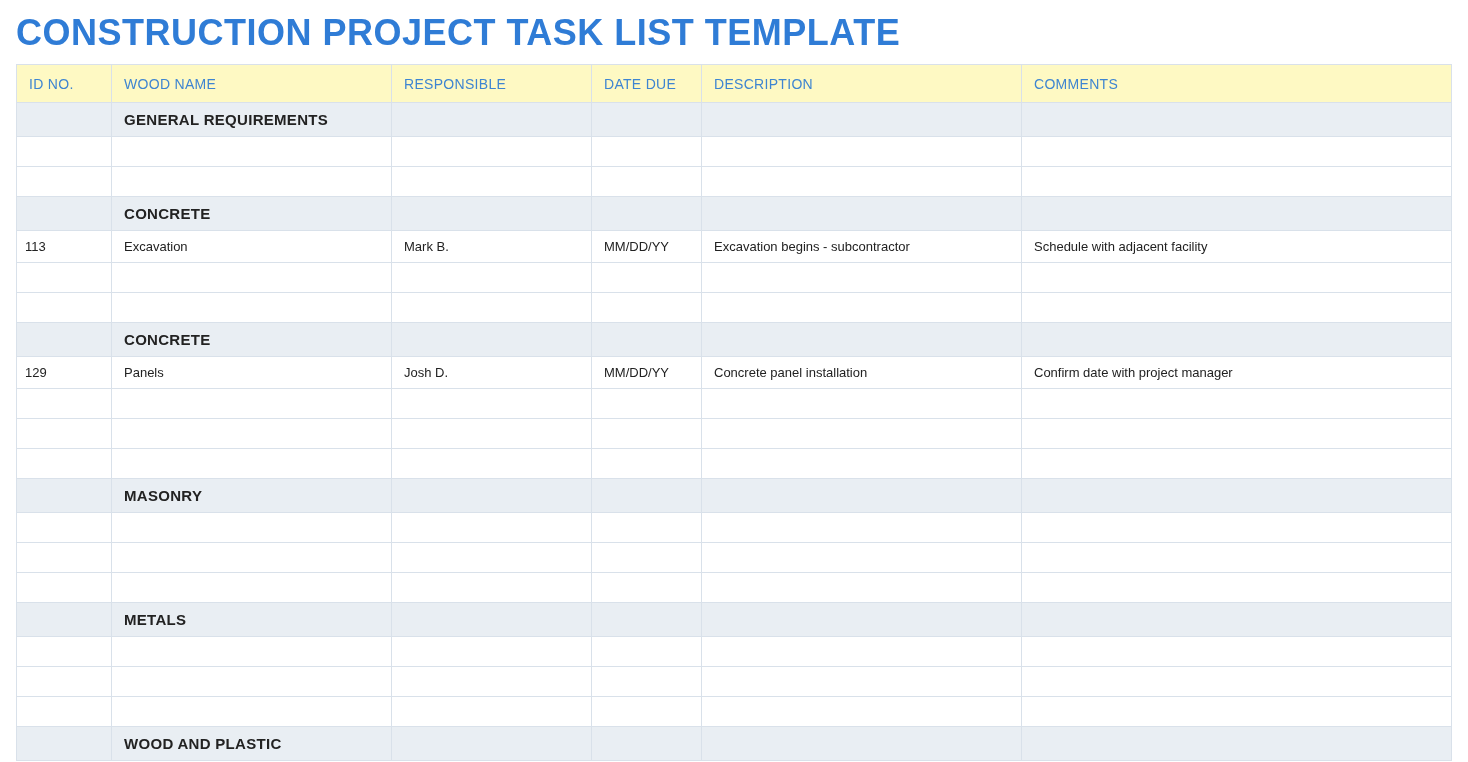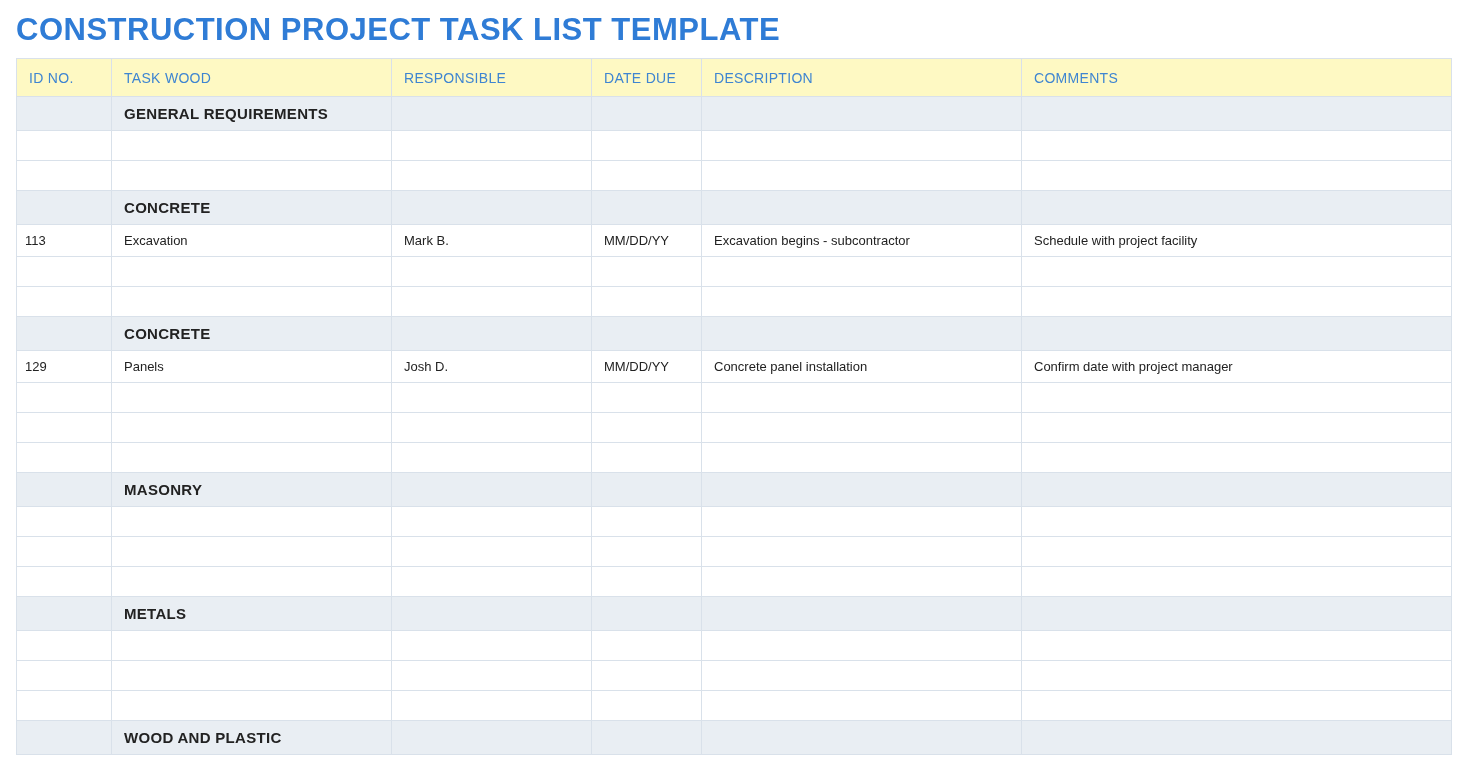--- a/index.html
+++ b/index.html
@@ -4,21 +4,21 @@
 <style>
   * { box-sizing: border-box; margin: 0; padding: 0; }
   body {
     font-family: "Segoe UI", Arial, sans-serif;
     background: #ffffff;
     padding: 12px 16px;
     width: 1468px;
   }
   .title {
     color: #2f7cd6;
-    font-size: 31px;
+    font-size: 36px;
     font-weight: bold;
     letter-spacing: 0.5px;
     margin-bottom: 10px;
   }
   table {
     width: 100%;
     border-collapse: collapse;
     table-layout: fixed;
   }
   th, td {
@@ -65,21 +65,21 @@
     <col class="col-id">
       <col class="col-task">
       <col class="col-resp">
       <col class="col-due">
       <col class="col-desc">
       <col class="col-comm">
   </colgroup>
   <thead>
     <tr>
       <th>ID NO.</th>
-      <th>TASK WOOD</th>
+      <th>WOOD NAME</th>
       <th>RESPONSIBLE</th>
       <th>DATE DUE</th>
       <th>DESCRIPTION</th>
       <th>COMMENTS</th>
     </tr>
   </thead>
   <tbody id="tbody">
       <tr class="section">
         <td></td>
         <td>GENERAL REQUIREMENTS</td>
@@ -111,21 +111,21 @@
         <td></td>
         <td></td>
         <td></td>
       </tr>
       <tr class="data">
         <td class="id-cell">113</td>
         <td>Excavation</td>
         <td>Mark B.</td>
         <td>MM/DD/YY</td>
         <td>Excavation begins - subcontractor</td>
-        <td>Schedule with project facility</td>
+        <td>Schedule with adjacent facility</td>
       </tr>
       <tr class="data">
         <td class="id-cell"></td>
         <td></td>
         <td></td>
         <td></td>
         <td></td>
         <td></td>
       </tr>
       <tr class="data">

